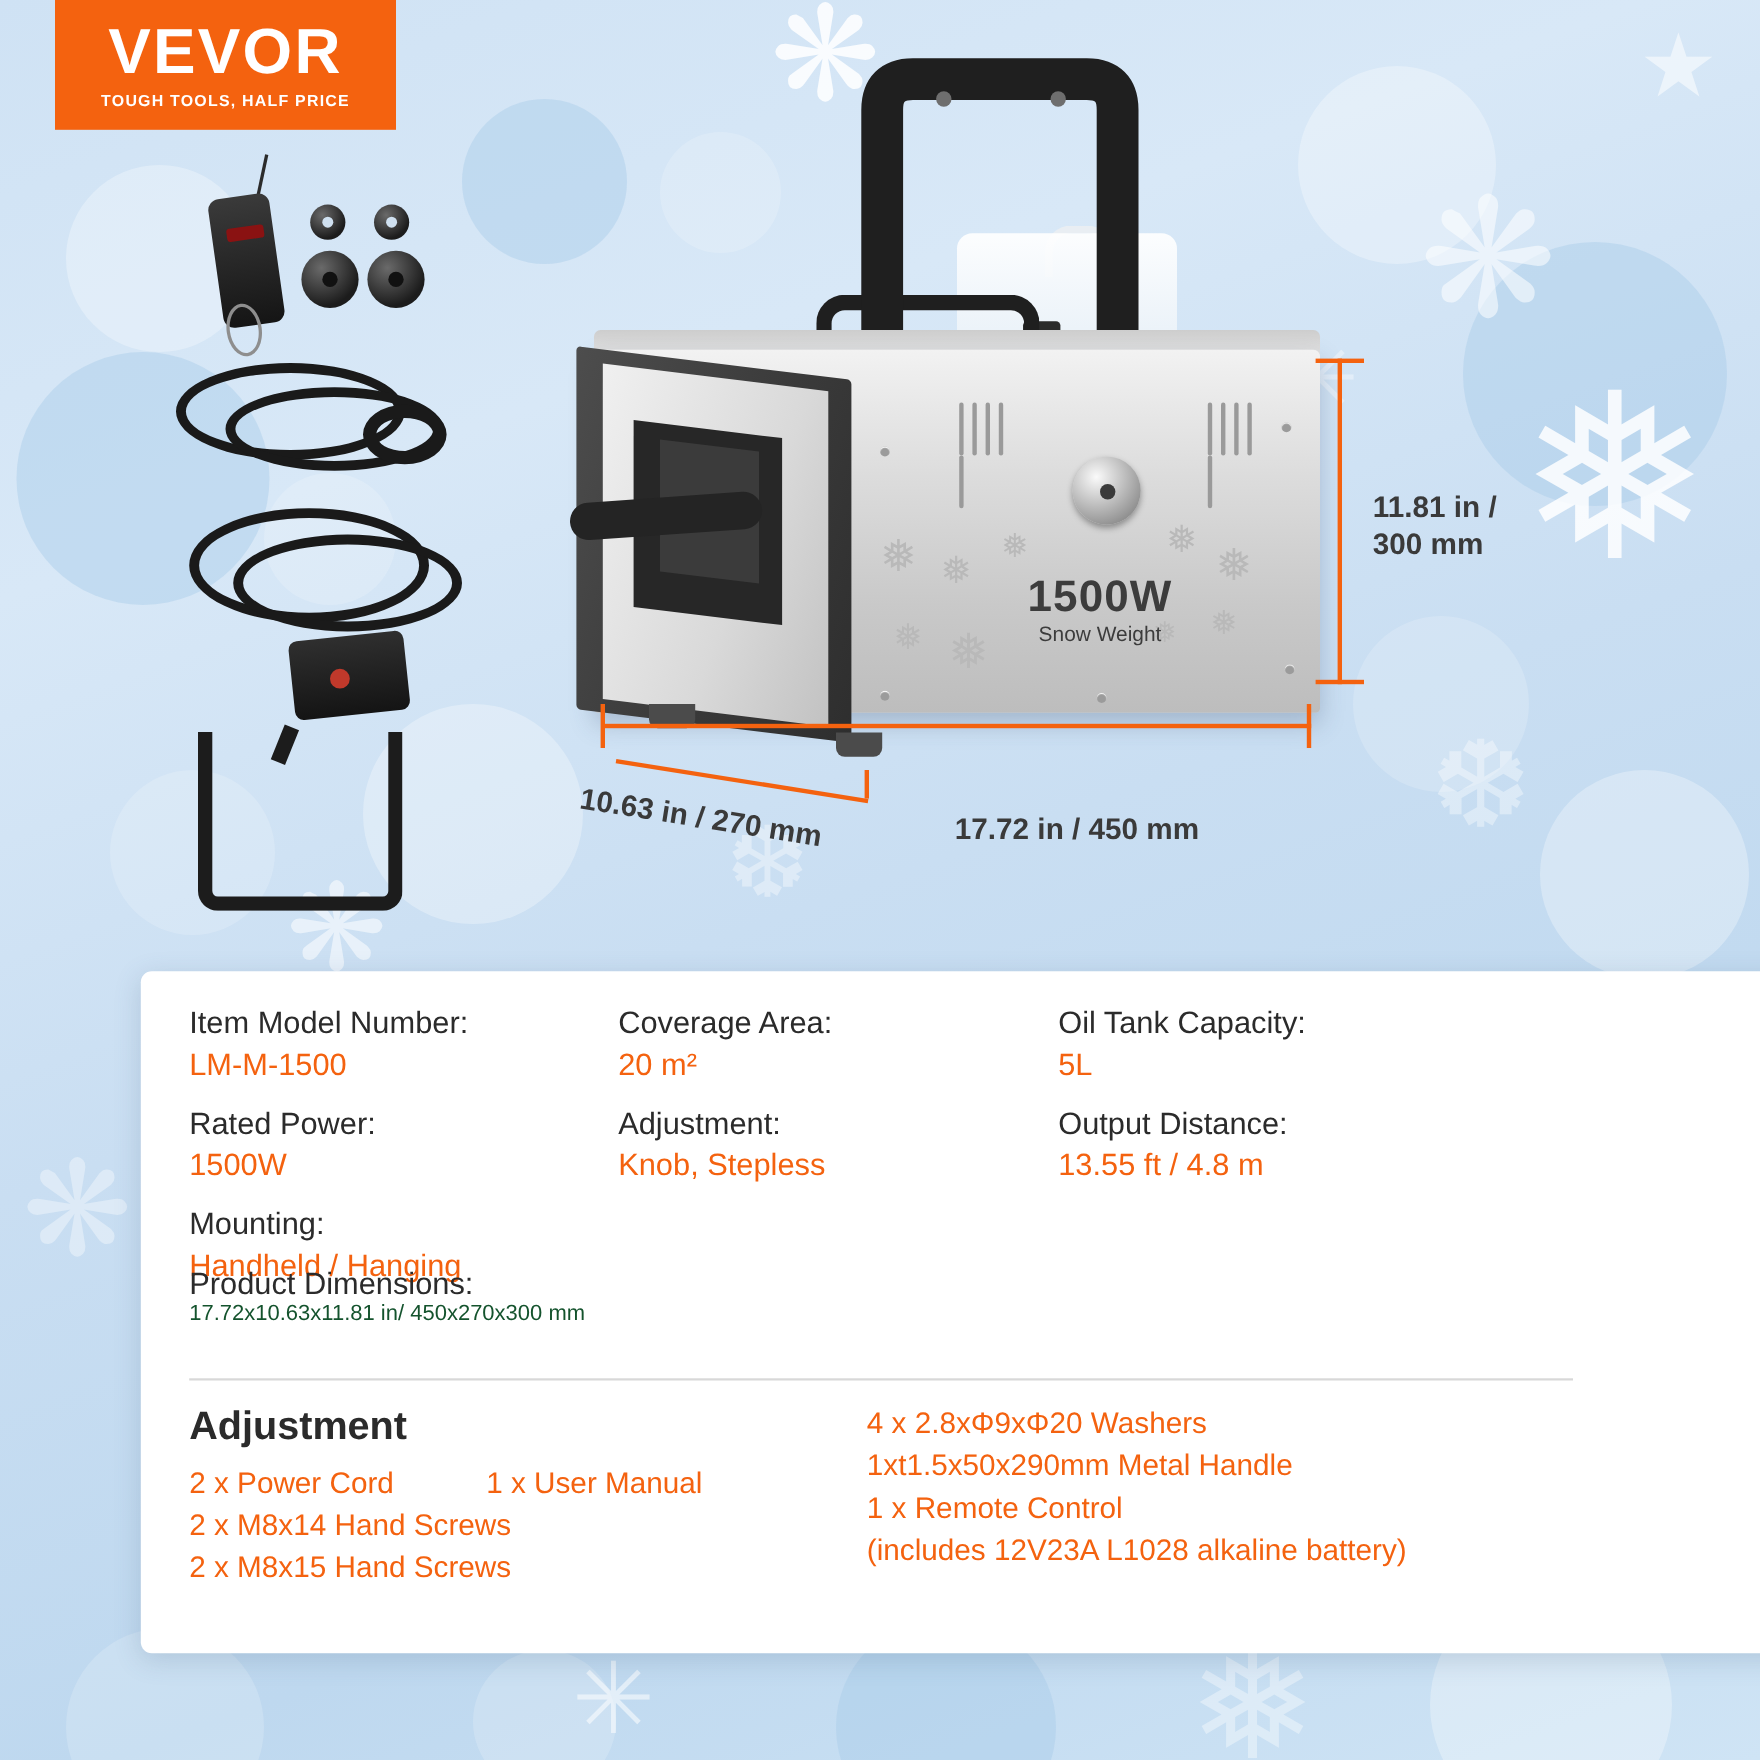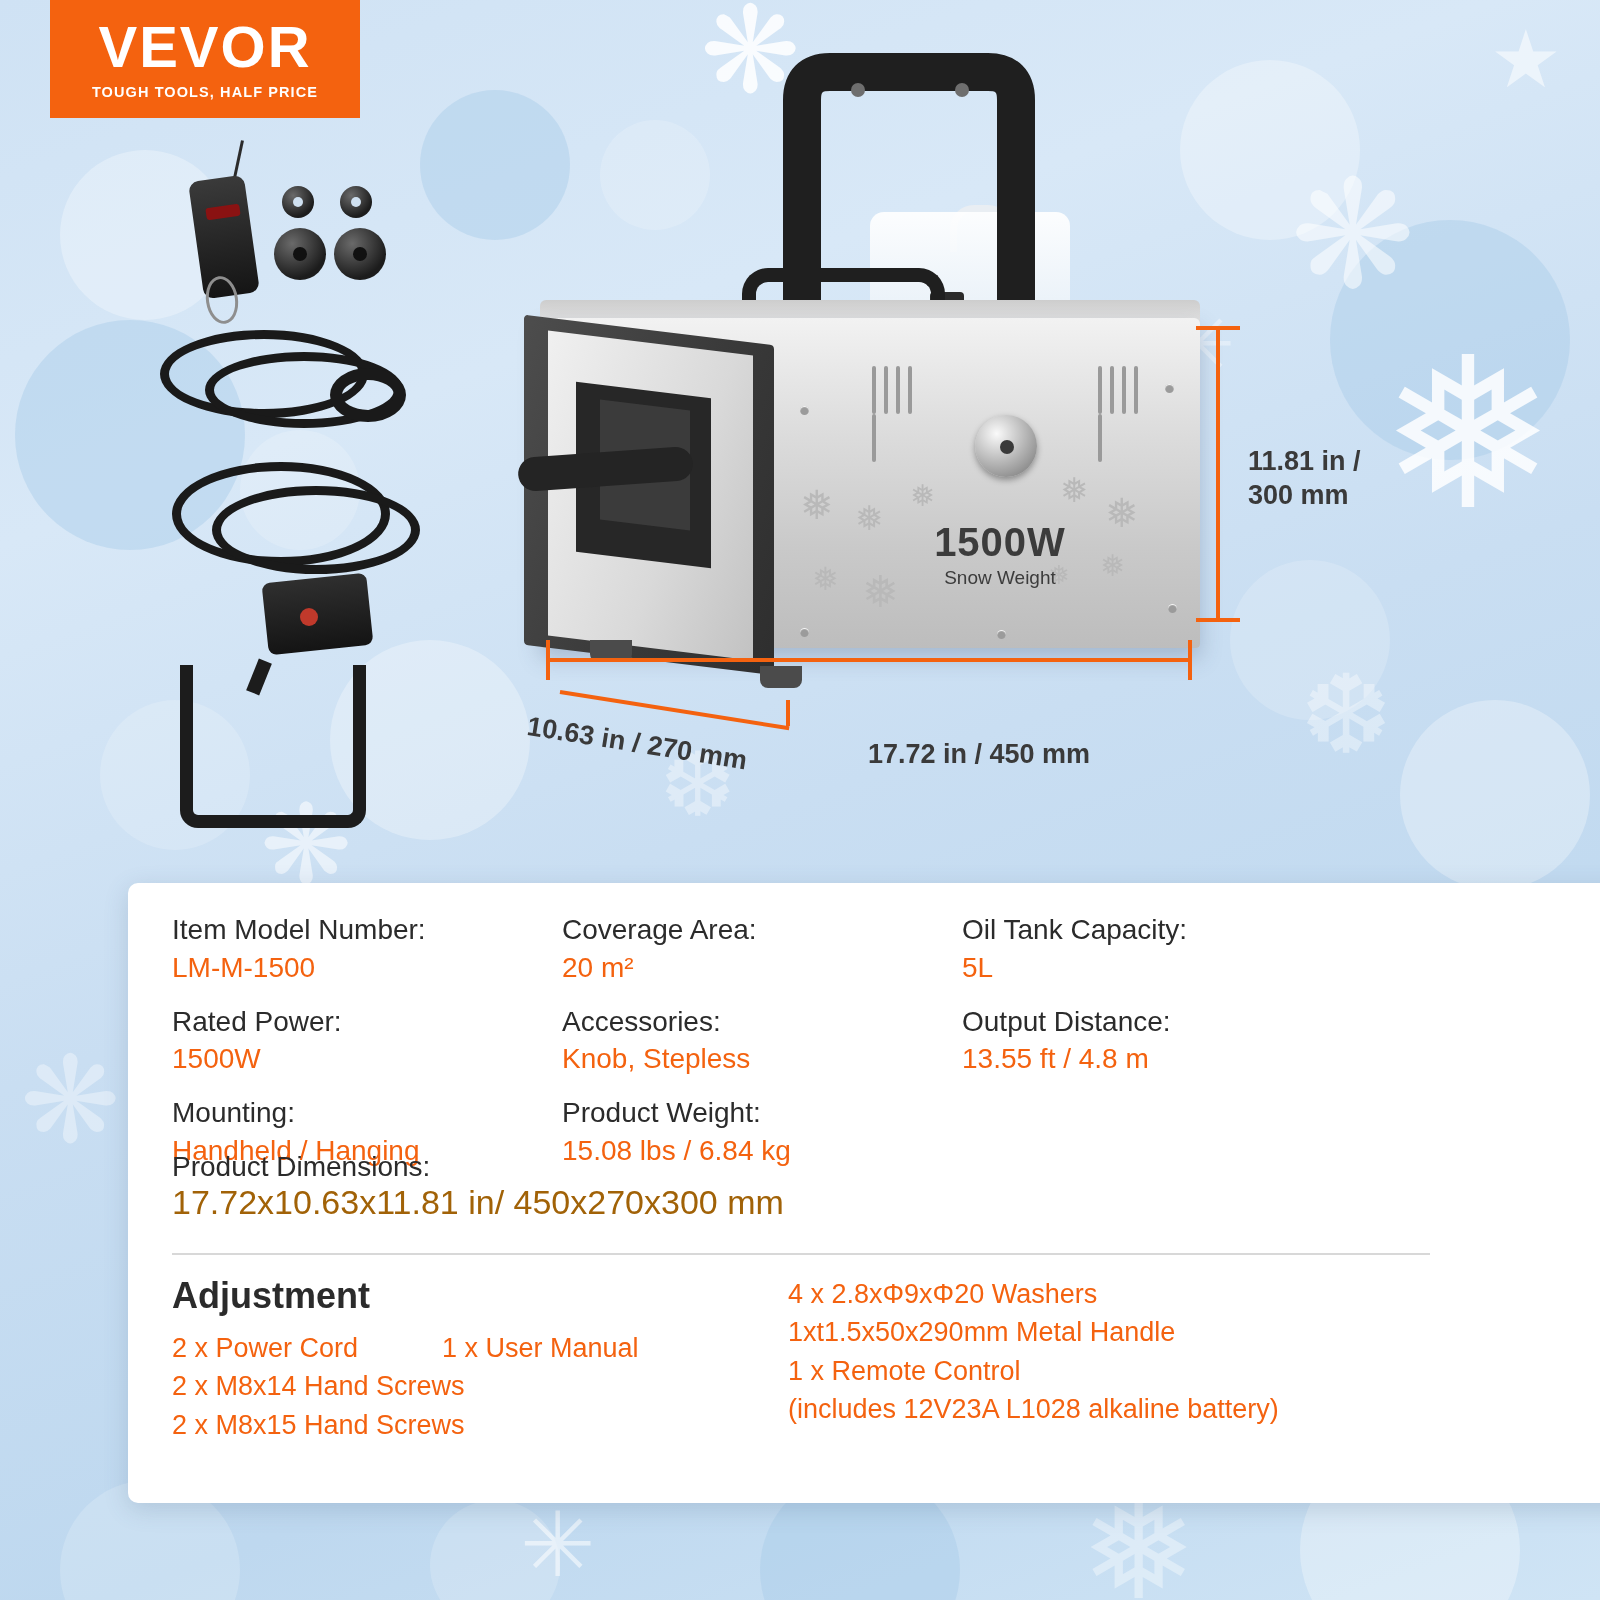--- a/index.html
+++ b/index.html
@@ -114,21 +114,21 @@
   }
   #spec-grid{
     position:absolute;left:44px;top:28px;width:1258px;
     display:grid;grid-template-columns:390px 400px 468px;row-gap:4px;
   }
   .spec .k{font-size:28px;color:#2b2b2b;line-height:1.35;}
   .spec .v{font-size:28px;color:#f4620f;line-height:1.35;}
   .spec{padding-bottom:12px;}
   #dims-row{position:absolute;left:44px;top:268px;width:1258px;}
   #dims-row .k{font-size:28px;color:#2b2b2b;}
-  #dims-row .v{font-size:34px;color:#a16207;}
+  #dims-row .v{font-size:20px;color:#14532d;}
   #divider{position:absolute;left:44px;top:370px;width:1258px;height:2px;background:#d8d8d8;}
   #acc-title{position:absolute;left:44px;top:392px;font-size:36px;font-weight:bold;color:#2b2b2b;}
   #acc-left{position:absolute;left:44px;top:446px;width:660px;}
   #acc-right{position:absolute;left:660px;top:392px;width:640px;}
   .acc-line{font-size:27px;color:#f4620f;line-height:1.42;white-space:pre;}
   .acc-2col{display:flex;}
   .acc-2col .c1{width:270px;}
 </style>
 </head>
 <body>
@@ -303,35 +303,31 @@
     <div class="spec">
       <div class="k">Oil Tank Capacity:</div>
       <div class="v">5L</div>
     </div>
 
     <div class="spec">
       <div class="k">Rated Power:</div>
       <div class="v">1500W</div>
     </div>
     <div class="spec">
-      <div class="k">Accessories:</div>
+      <div class="k">Adjustment:</div>
       <div class="v">Knob, Stepless</div>
     </div>
 
     <div class="spec">
       <div class="k">Output Distance:</div>
       <div class="v">13.55 ft / 4.8 m</div>
     </div>
     <div class="spec">
       <div class="k">Mounting:</div>
       <div class="v">Handheld / Hanging</div>
-    </div>
-    <div class="spec">
-      <div class="k">Product Weight:</div>
-      <div class="v">15.08 lbs / 6.84 kg</div>
     </div>
   </div>
 
   <div id="dims-row">
     <div class="k">Product Dimensions:</div>
     <div class="v">17.72x10.63x11.81 in/ 450x270x300 mm</div>
   </div>
 
   <div id="divider"></div>
 

